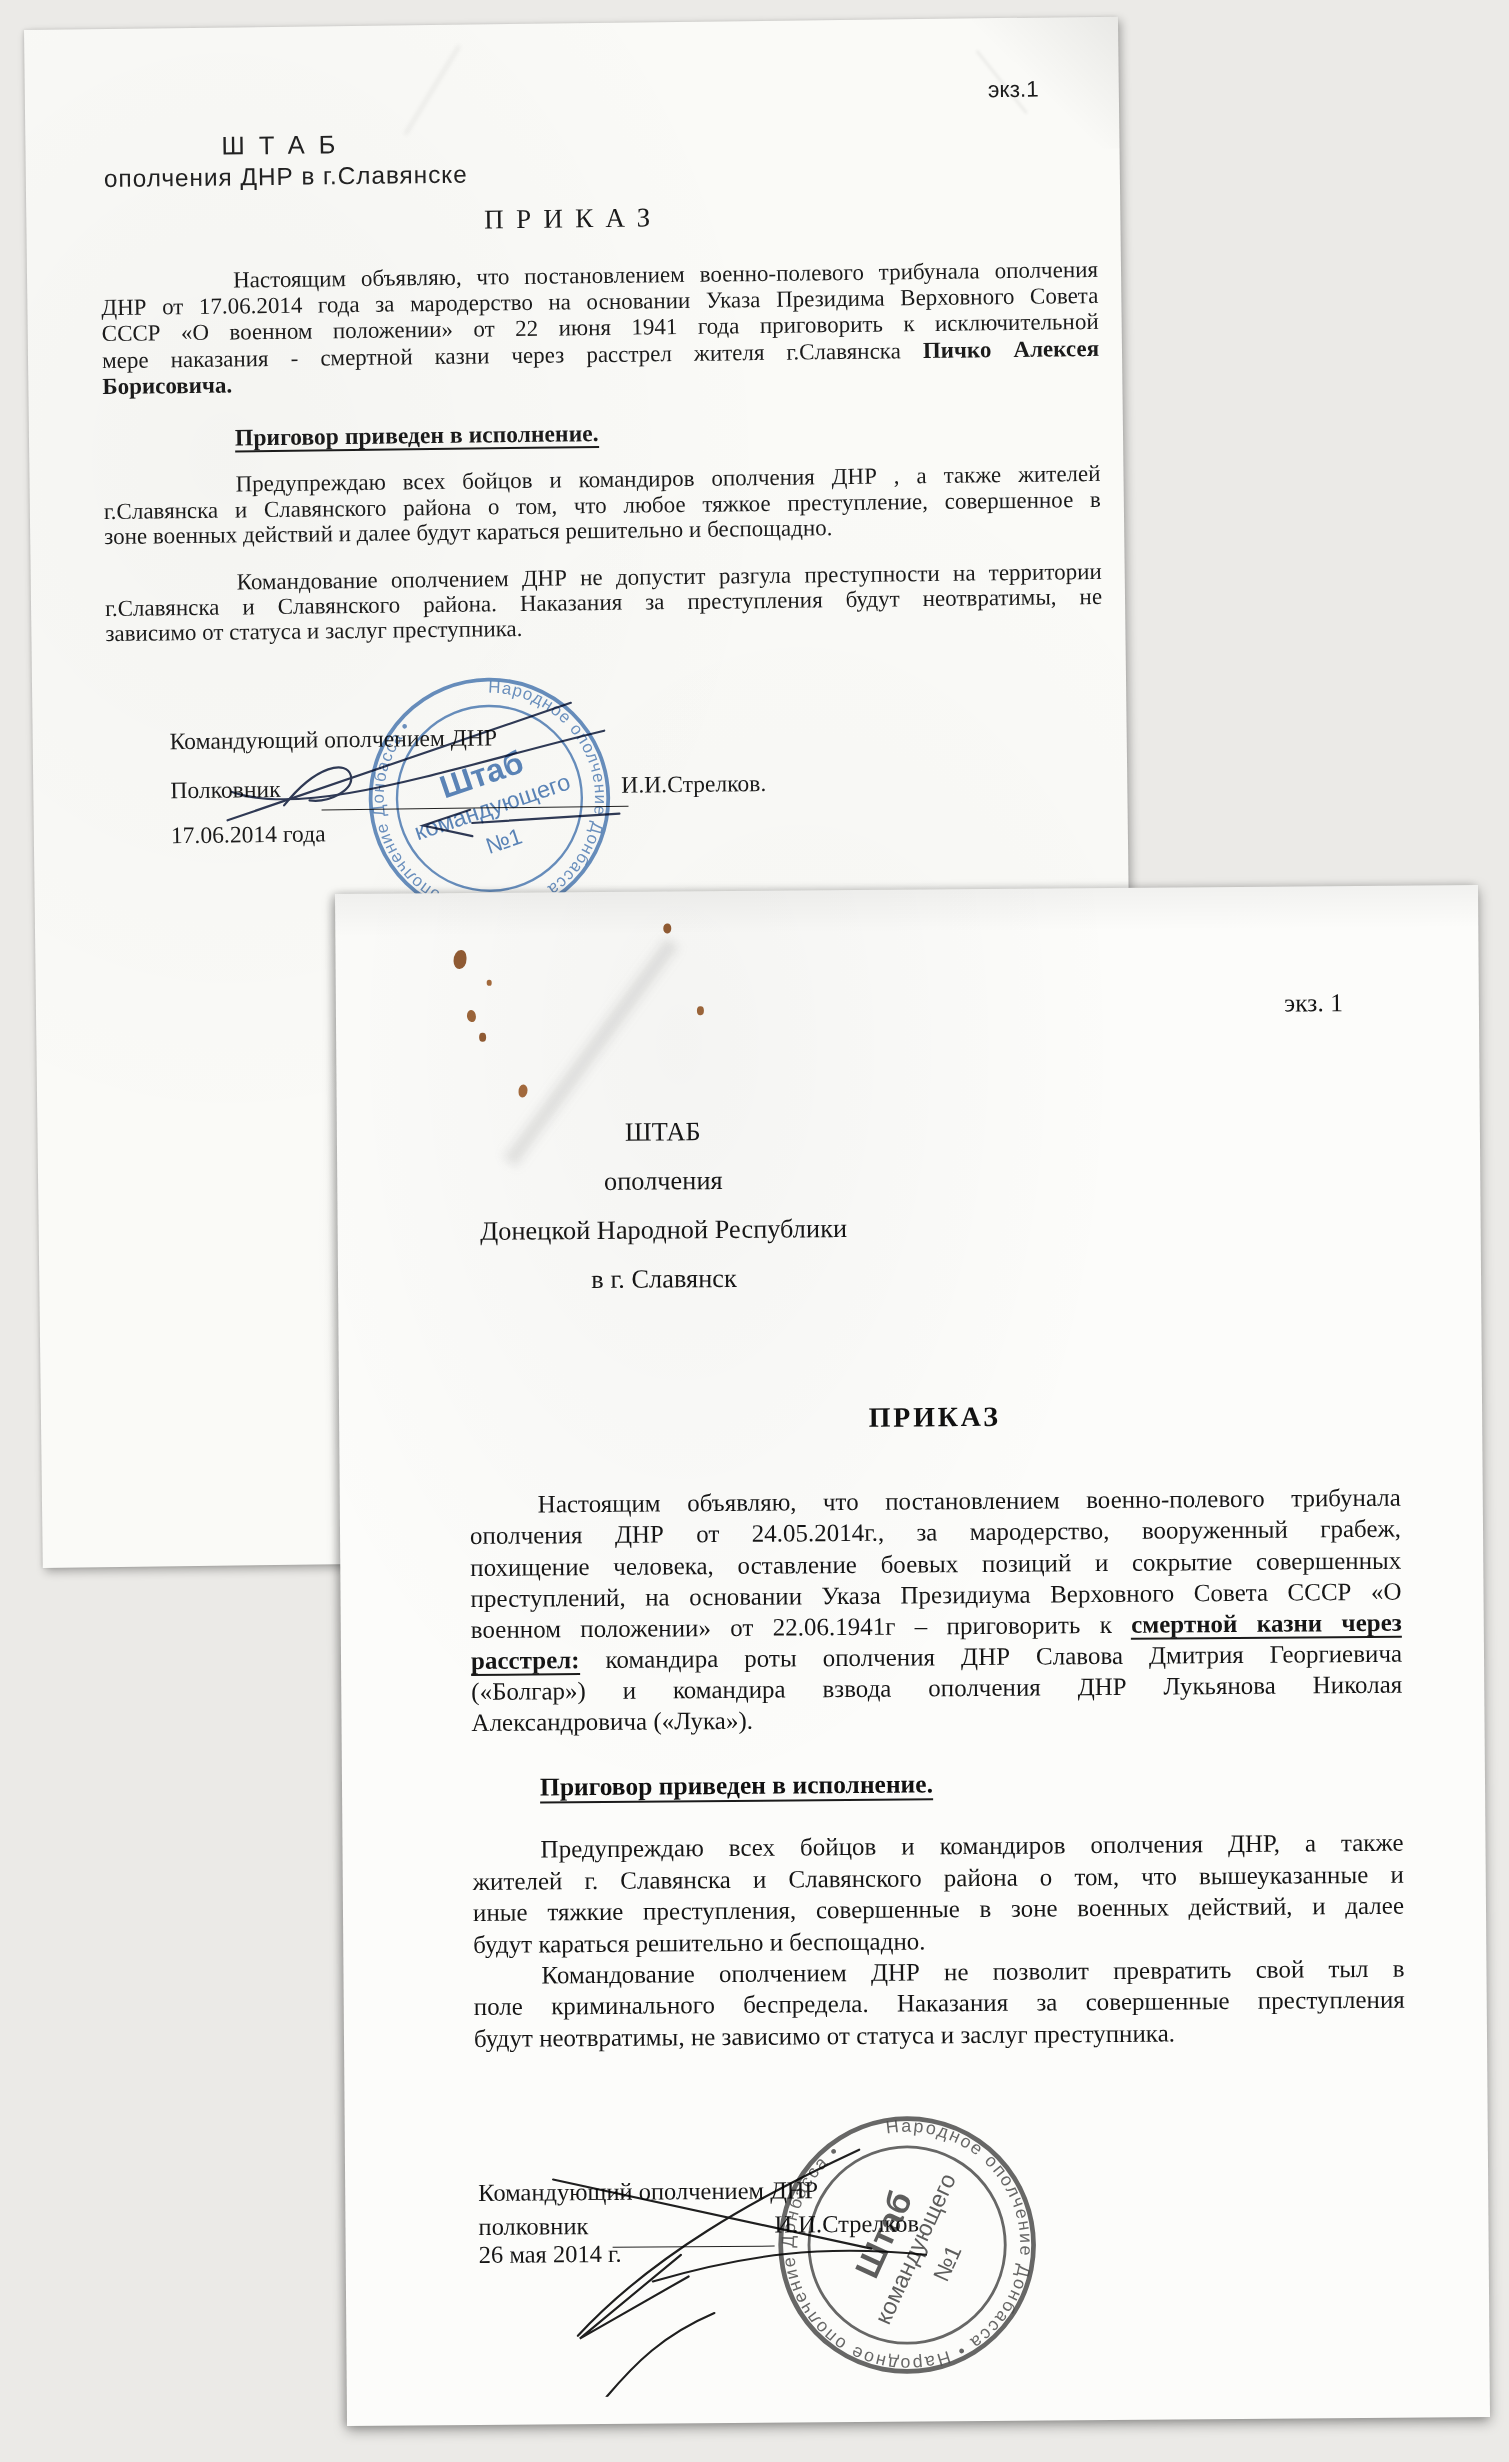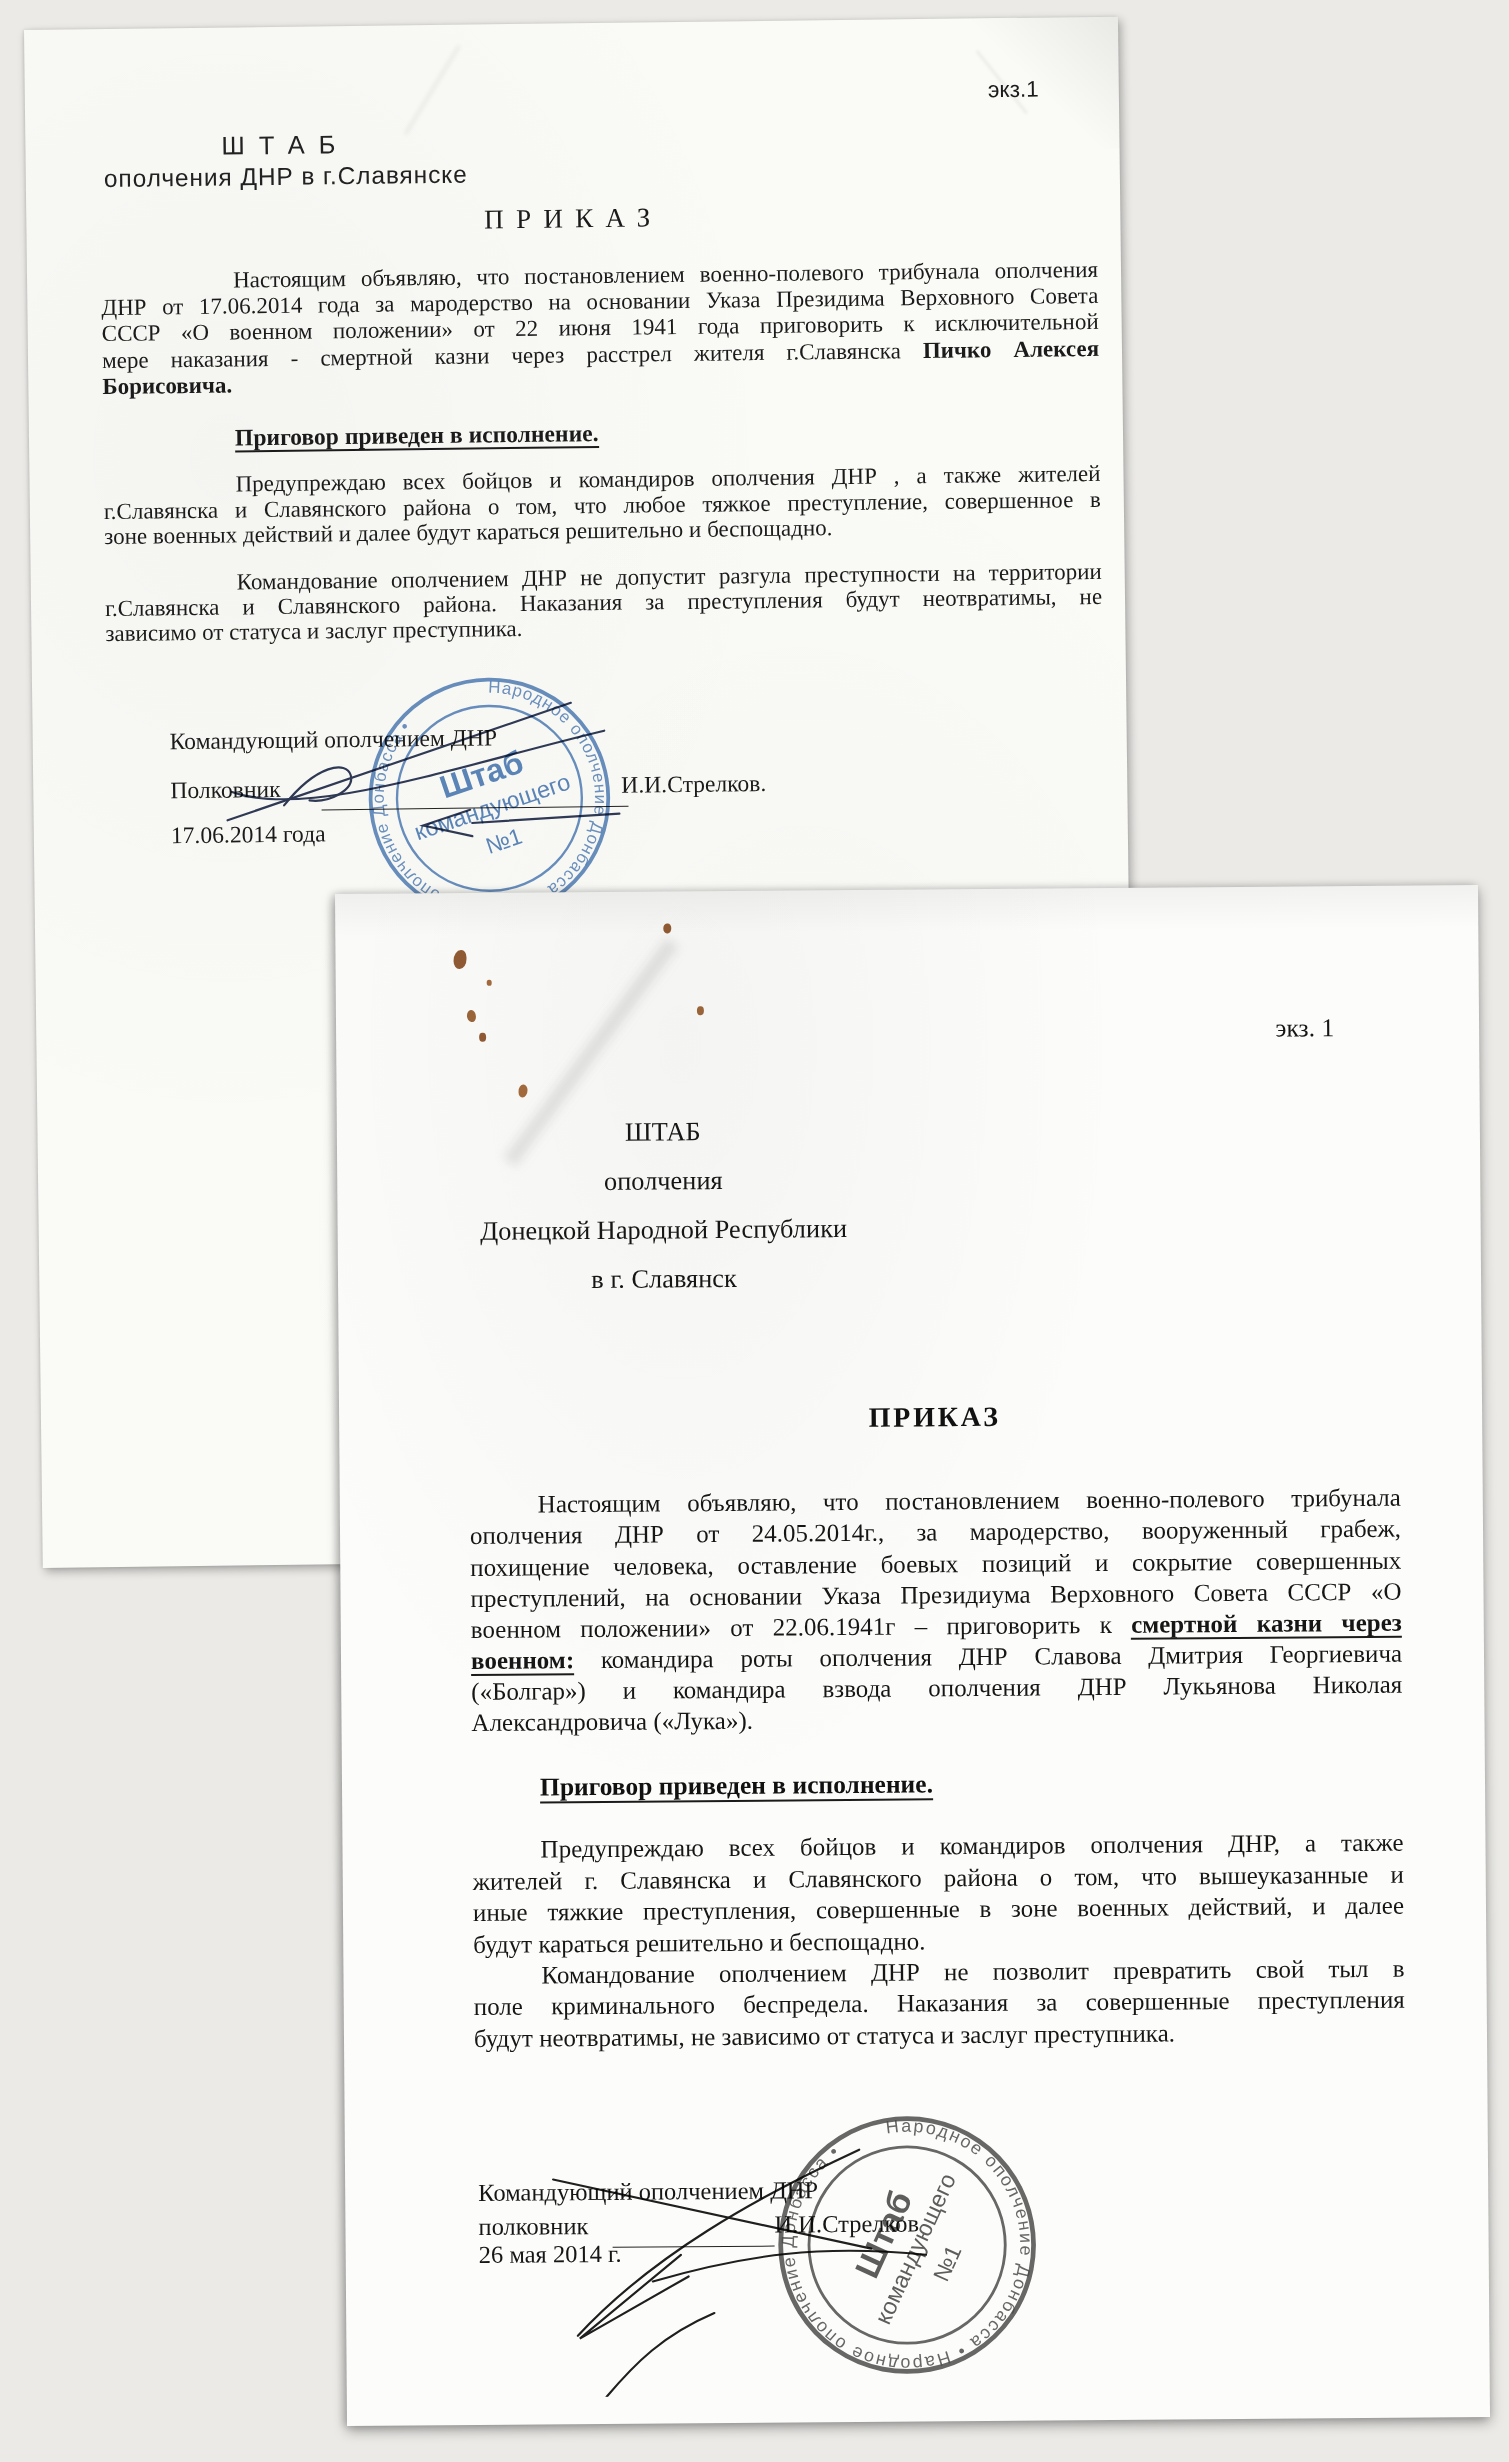--- a/index.html
+++ b/index.html
@@ -104,37 +104,37 @@
     </g>
   </svg>
 
   <div class="crease" style="left:406px;top:13.2px;width:2.8px;height:104px;background:rgba(0,0,0,0.07);transform:rotate(32deg);filter:blur(1.9px);"></div>
   <div class="crease" style="left:948px;top:0;width:146px;height:132px;background:linear-gradient(225deg, rgba(0,0,0,0.07), transparent 55%);"></div>
   <div class="crease" style="left:976px;top:23.6px;width:1.9px;height:80px;background:rgba(0,0,0,0.08);transform:rotate(-38deg);filter:blur(1.4px);"></div>
 </div>
 
 <div class="page" id="page2">
 
-  <div class="l" style="top:102px;right:145px;font-size:25.5px;color:#161616;margin-top:25px;">экз. 1</div>
+  <div class="l" style="top:102px;right:136px;font-size:25.5px;color:#161616;">экз. 1</div>
 
   <div class="l" style="top:216px;left:90px;width:472px;text-align:center;font-size:26.4px;line-height:49px;color:#161616;">
     <div>ШТАБ</div>
     <div>ополчения</div>
     <div>Донецкой Народной Республики</div>
     <div>в г. Славянск</div>
   </div>
 
   <div class="l b" style="top:512px;left:130px;width:931px;text-align:center;font-size:28px;letter-spacing:2.8px;color:#111;">ПРИКАЗ</div>
 
   <div class="l p2t j" style="top:596px;left:198px;width:863px;">Настоящим объявляю, что постановлением военно-полевого трибунала</div>
   <div class="l p2t j" style="top:627px;">ополчения ДНР от 24.05.2014г., за мародерство, вооруженный грабеж,</div>
   <div class="l p2t j" style="top:659px;">похищение человека, оставление боевых позиций и сокрытие совершенных</div>
   <div class="l p2t j" style="top:690px;">преступлений, на основании Указа Президиума Верховного Совета СССР «О</div>
   <div class="l p2t j" style="top:721px;"><span>военном положении» от 22.06.1941г – приговорить к</span> <span class="bu">смертной казни через</span></div>
-  <div class="l p2t j" style="top:752px;"><span class="bu">военном:</span> <span>командира роты ополчения ДНР Славова Дмитрия Георгиевича</span></div>
+  <div class="l p2t j" style="top:752px;"><span class="bu">расстрел:</span> <span>командира роты ополчения ДНР Славова Дмитрия Георгиевича</span></div>
   <div class="l p2t j" style="top:783px;">(«Болгар») и командира взвода ополчения ДНР Лукьянова Николая</div>
   <div class="l p2t" style="top:814px;">Александровича («Лука»).</div>
 
   <div class="l" style="top:880px;left:198px;font-size:25.5px;color:#111;"><span class="bu">Приговор приведен в исполнение.</span></div>
 
   <div class="l p2t j" style="top:941px;left:198px;width:863px;">Предупреждаю всех бойцов и командиров ополчения ДНР, а также</div>
   <div class="l p2t j" style="top:973px;">жителей г. Славянска и Славянского района о том, что вышеуказанные и</div>
   <div class="l p2t j" style="top:1004px;">иные тяжкие преступления, совершенные в зоне военных действий, и далее</div>
   <div class="l p2t" style="top:1036px;">будут караться решительно и беспощадно.</div>
 

